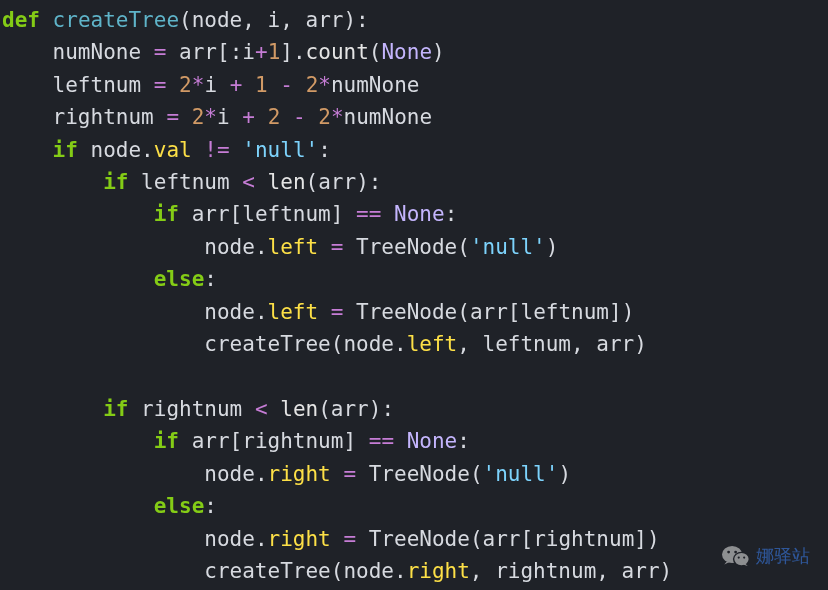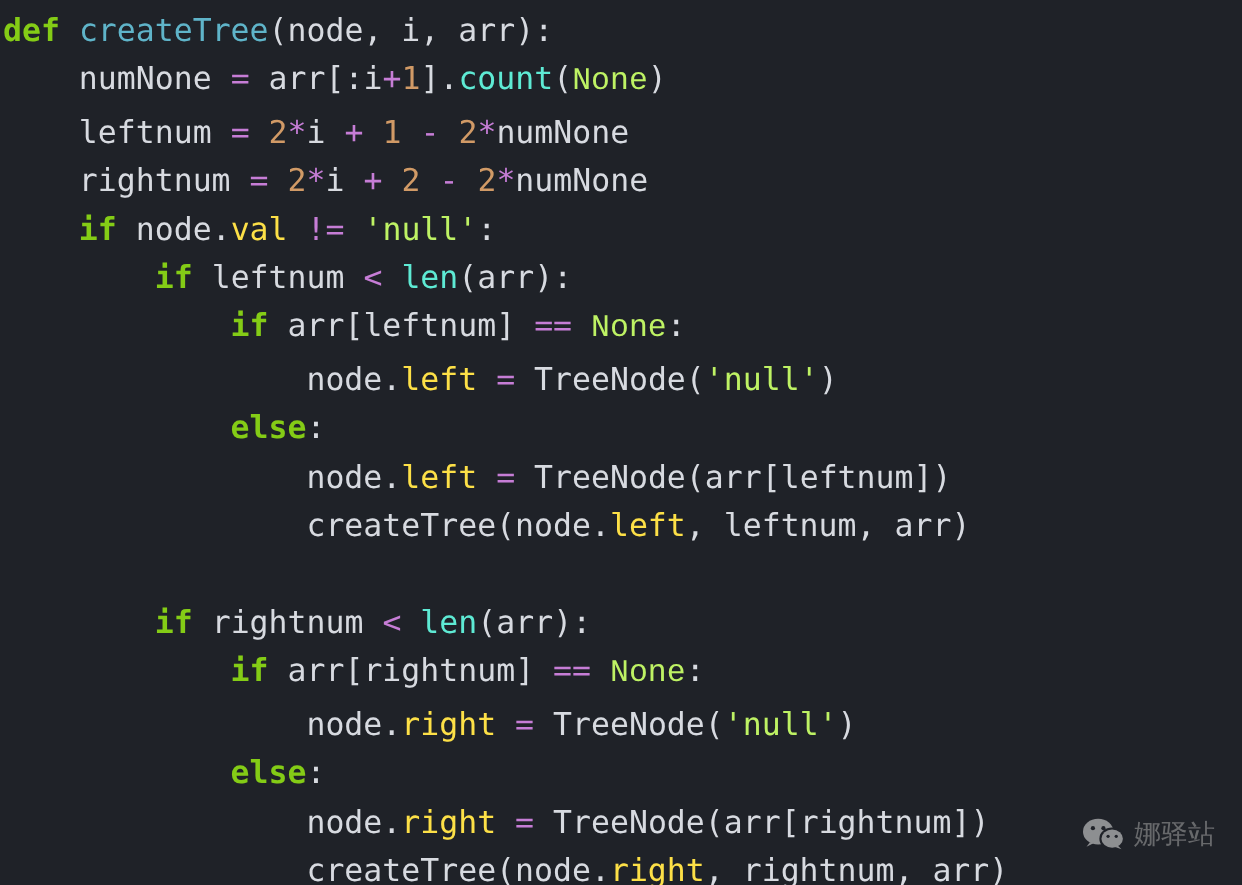--- a/index.html
+++ b/index.html
@@ -16,35 +16,35 @@
     font-family: "Menlo", "Consolas", "DejaVu Sans Mono", monospace;
     font-size: 21px;
     line-height: 32.4px;
     color: #d7dae0;
     white-space: pre;
   }
   .tok-kw   { color: #84cc16; font-weight: bold; }     
   .tok-fn   { color: #5fb4c9; }                         
   .tok-op   { color: #c67dd6; }                         
   .tok-num  { color: #d19a66; }                         
-  .tok-none { color: #bef264; font-family: Liberation Mono, monospace; }                         
+  .tok-none { color: #c4b5fd; }                         
   .tok-attr { color: #fde047; }                         
-  .tok-call { color: #5eead4; }                         
-  .tok-str  { color: #bef264; }                         
+  .tok-call { color: #e5e5e5; }                         
+  .tok-str  { color: #7dd3fc; }                         
   .tok-id   { color: #d7dae0; }                         
   .tok-pun  { color: #d7dae0; }                         
 
   .watermark {
     position: absolute;
     right: 18px;
     bottom: 22px;
     display: flex;
     align-items: flex-start;
     gap: 6px;
-    color: #a3a3a3;
+    color: #3b82f6;
     opacity: 0.55;
     font-family: "PingFang SC", "Microsoft YaHei", sans-serif;
     font-size: 18px;
     pointer-events: none;
   }
   .watermark svg { display: block; }
 </style>
 </head>
 <body>
 

